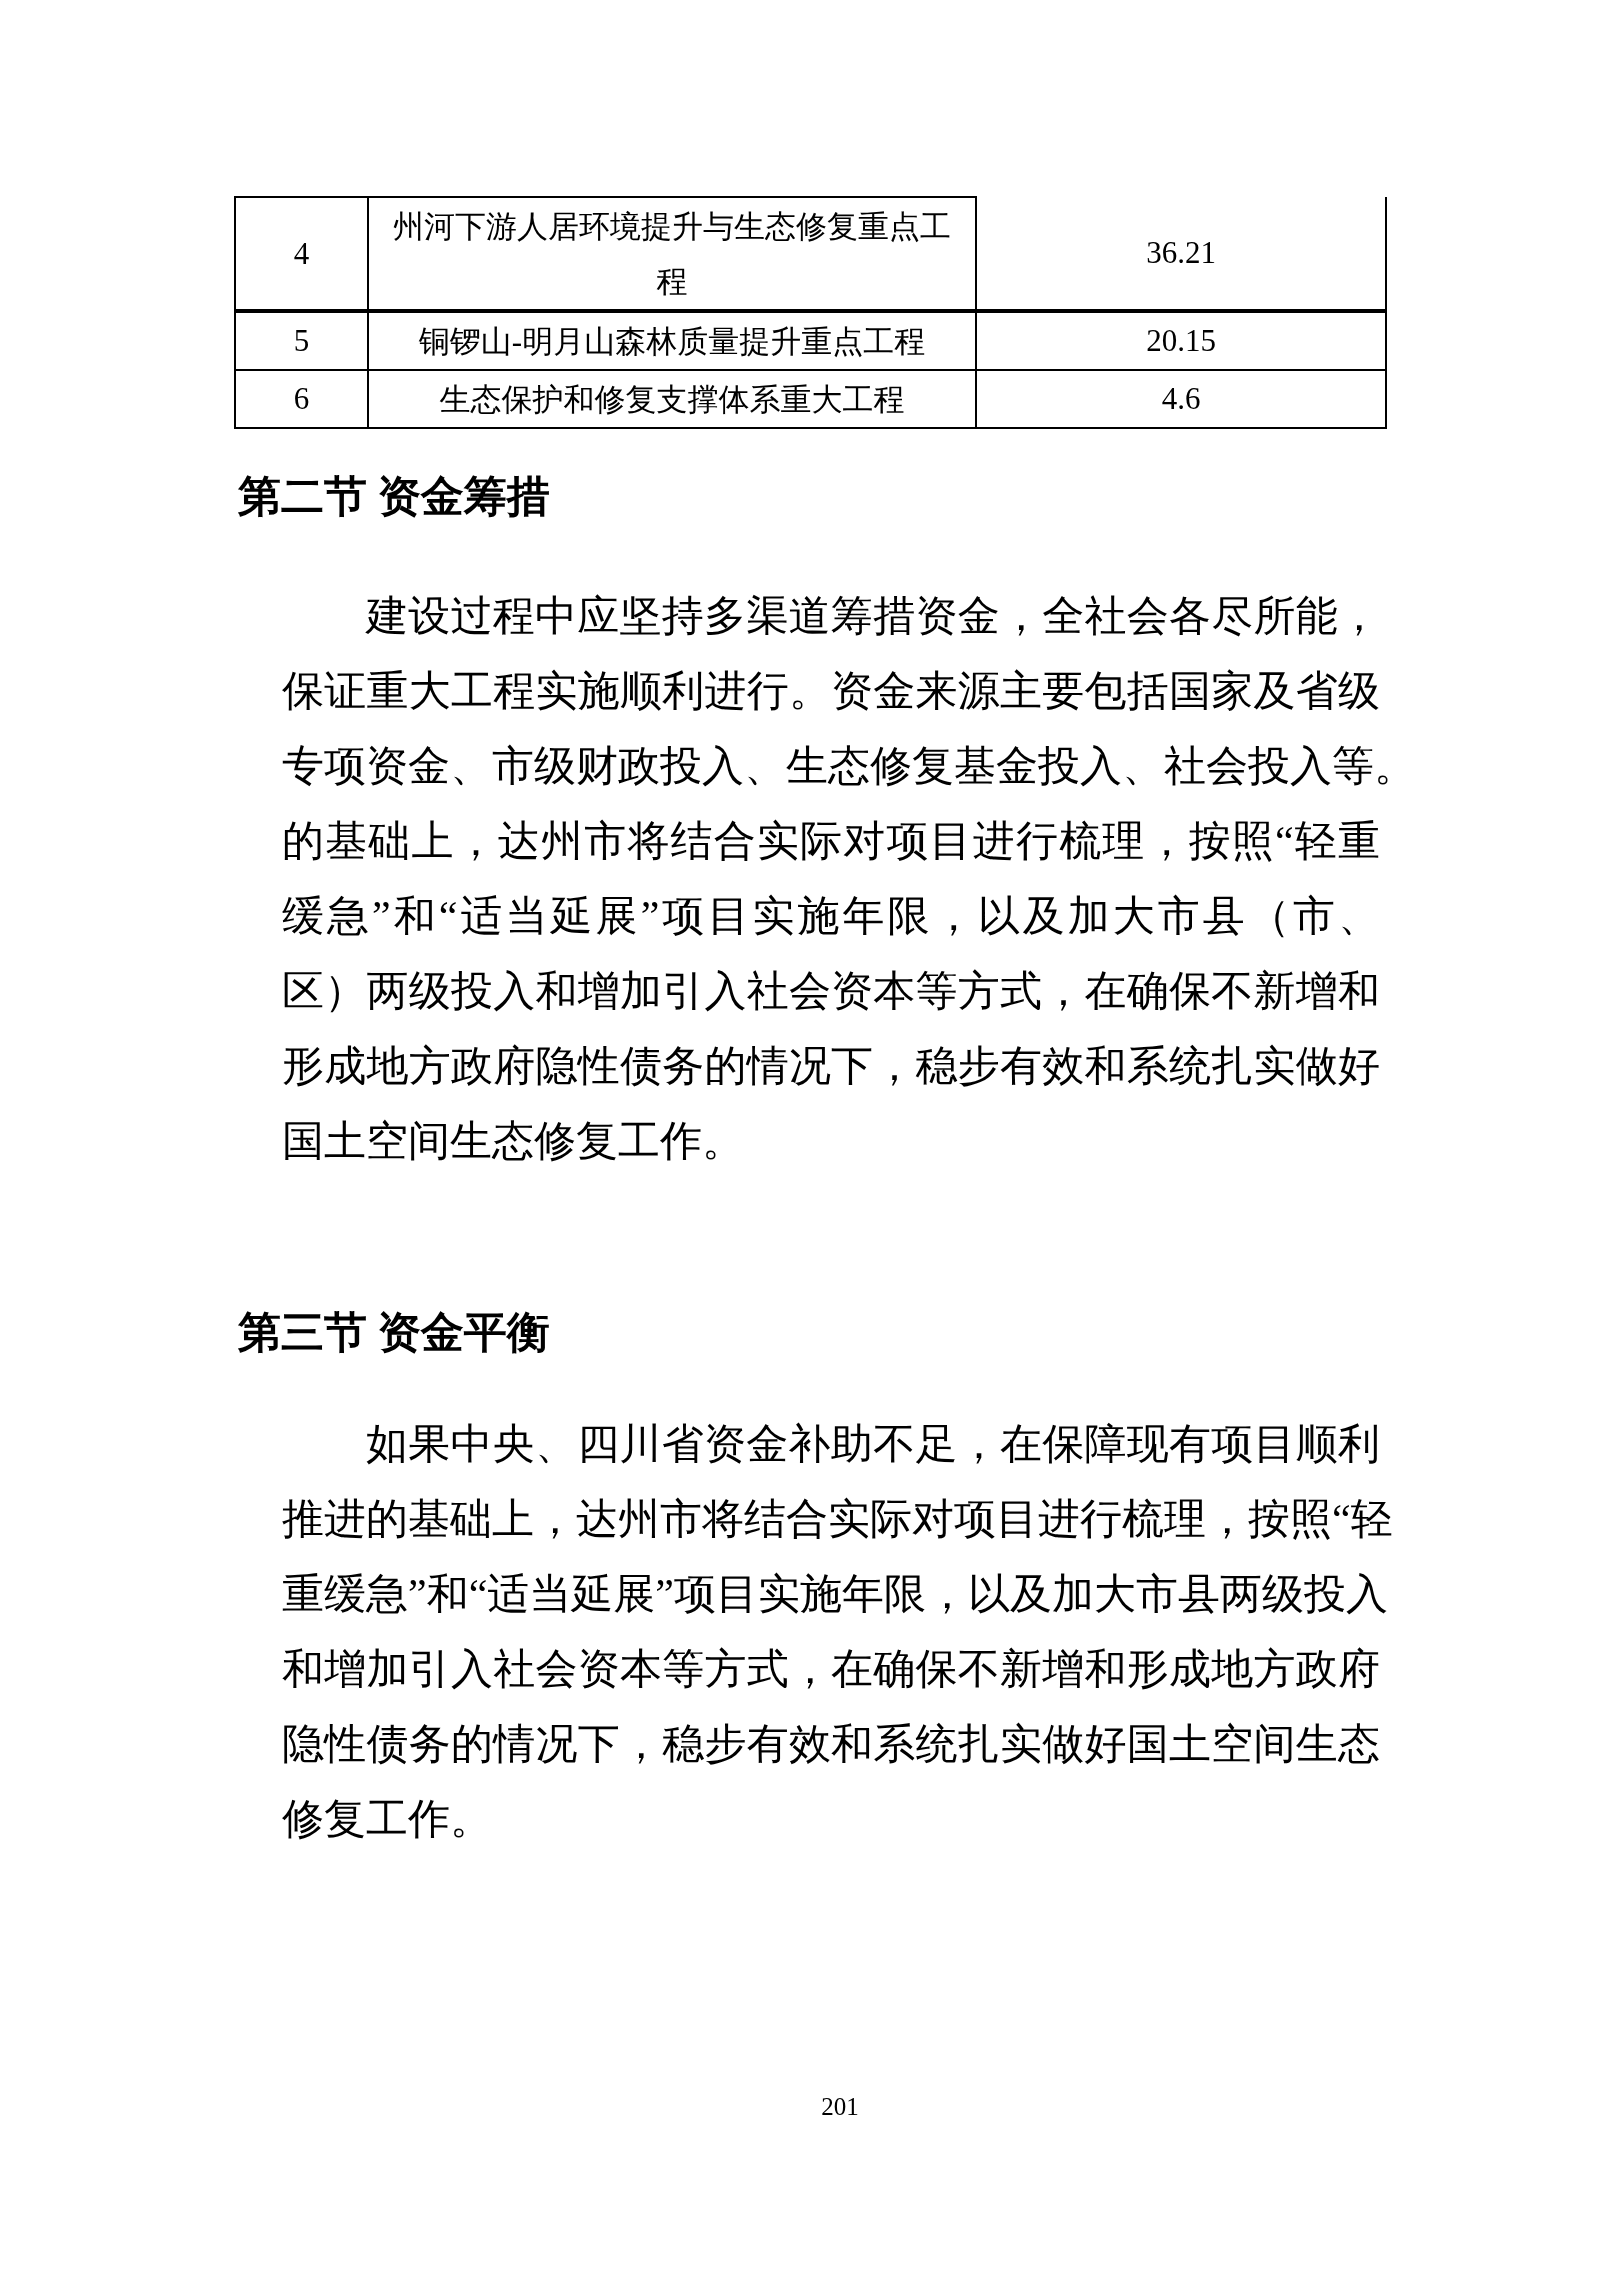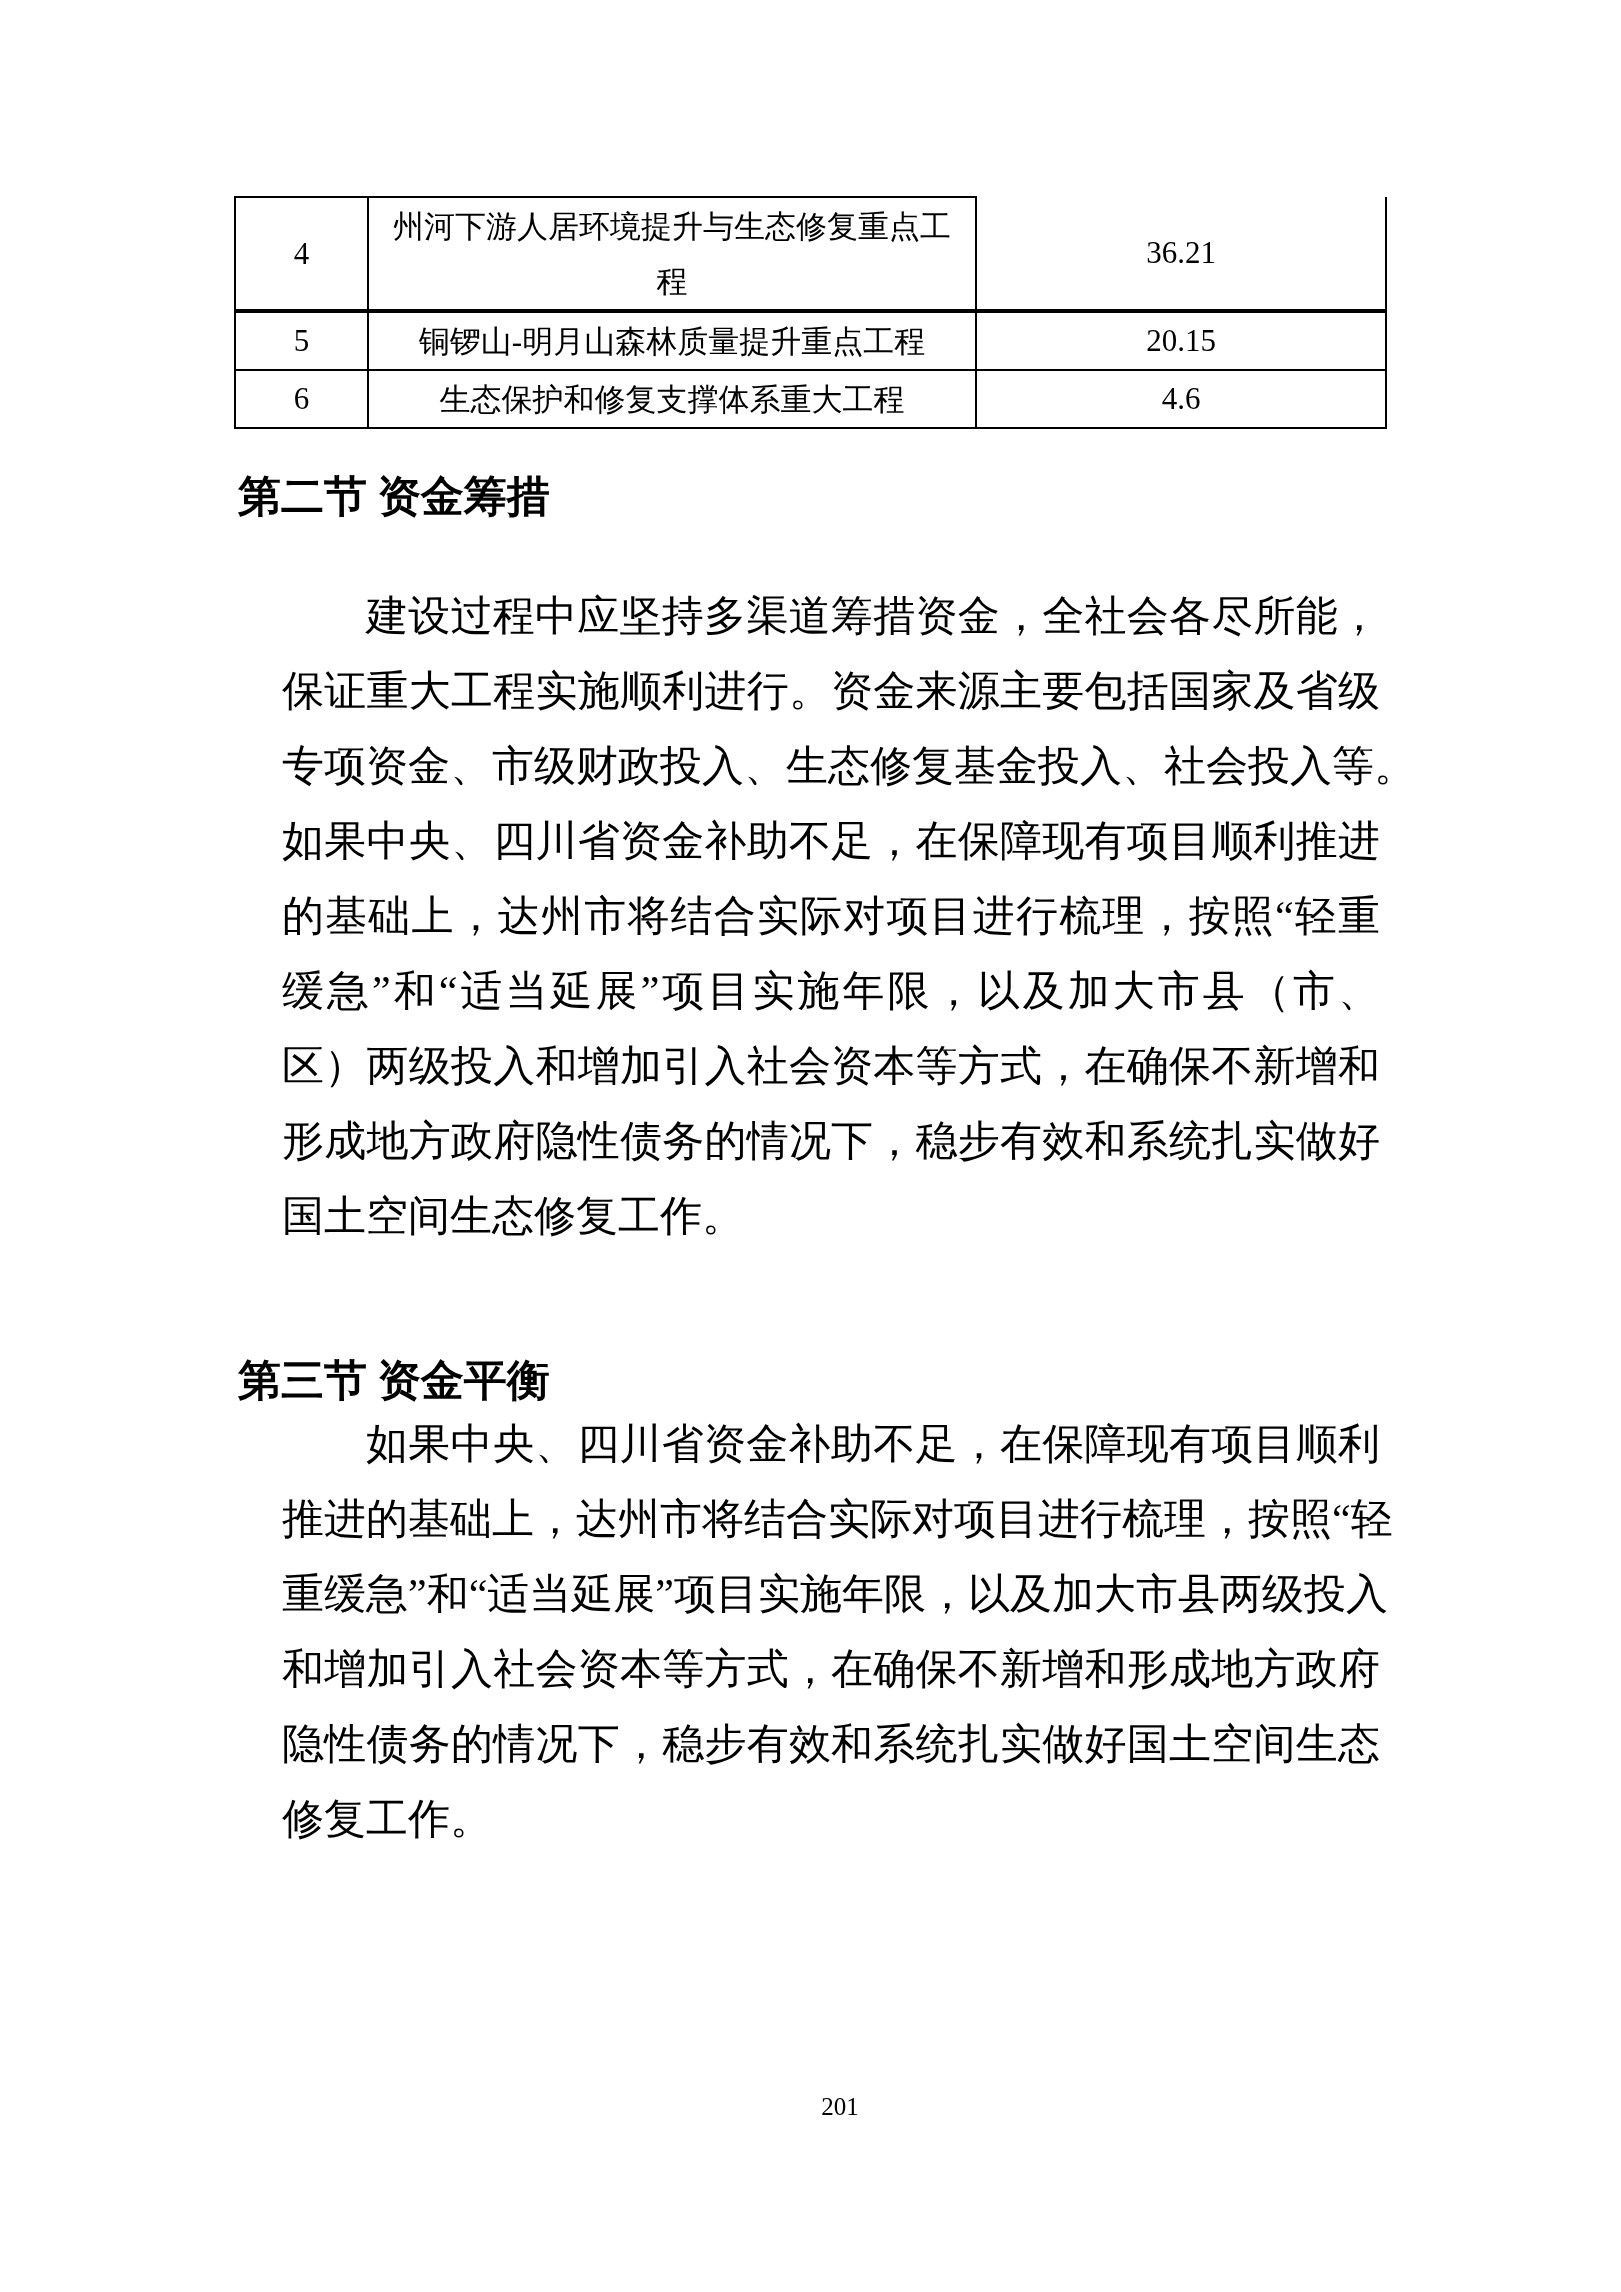--- a/index.html
+++ b/index.html
@@ -54,21 +54,21 @@
   .section-heading {
     position: absolute;
     left: 238px;
     width: 1142px;
     font-size: 43px;
     font-weight: bold;
     line-height: 49px;
     white-space: nowrap;
   }
   .heading-1 { top: 472px; }
-  .heading-2 { top: 1308px; margin-top: 48px; }
+  .heading-2 { top: 1308px; }
 
   
   .paragraph {
     position: absolute;
     left: 238px;
     width: 1142px;
     font-size: 42px;
   }
   .para-1 { top: 579px; }
   .para-2 { top: 1407px; }
@@ -126,21 +126,20 @@
       </tr>
     </tbody>
   </table>
 
   <div class="section-heading heading-1">第二节 资金筹措</div>
 
   <div class="paragraph para-1">
     <div class="pline indent">建设过程中应坚持多渠道筹措资金，全社会各尽所能，</div>
     <div class="pline">保证重大工程实施顺利进行。资金来源主要包括国家及省级</div>
     <div class="pline">专项资金、市级财政投入、生态修复基金投入、社会投入等。</div>
-    <div class="pline">如果中央、四川省资金补助不足，在保障现有项目顺利推进</div>
     <div class="pline">的基础上，达州市将结合实际对项目进行梳理，按照“轻重</div>
     <div class="pline">缓急”和“适当延展”项目实施年限，以及加大市县（市、</div>
     <div class="pline">区）两级投入和增加引入社会资本等方式，在确保不新增和</div>
     <div class="pline">形成地方政府隐性债务的情况下，稳步有效和系统扎实做好</div>
     <div class="pline last">国土空间生态修复工作。</div>
   </div>
 
   <div class="section-heading heading-2">第三节 资金平衡</div>
 
   <div class="paragraph para-2">

